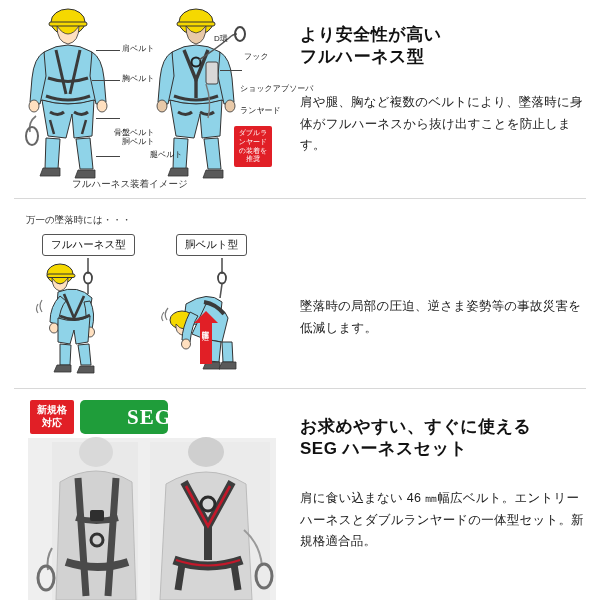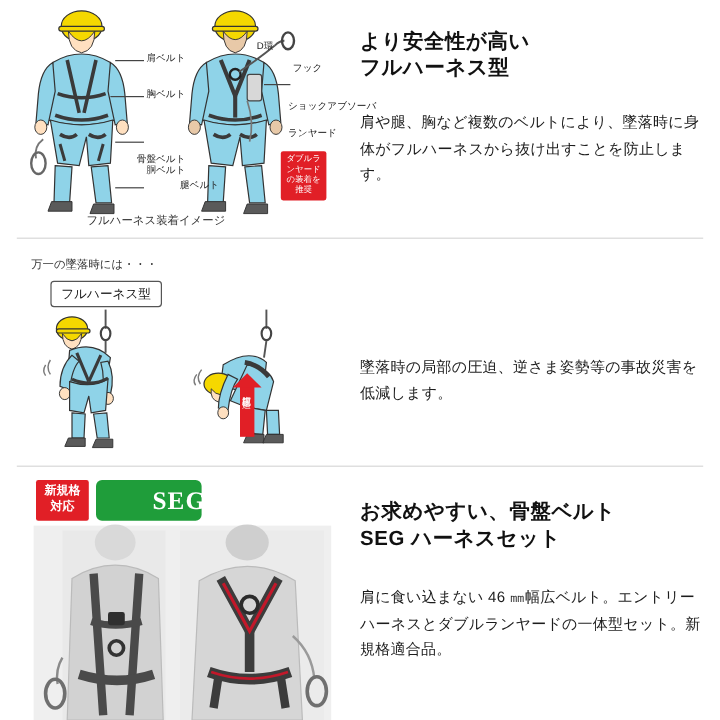--- a/index.html
+++ b/index.html
@@ -252,20 +252,21 @@
   </div>
 
   <div class="divider div1"></div>
 
   <div class="section sec2">
 
     <div class="illus">
       <div class="s2-top-note">万一の墜落時には・・・</div>
 
       <div class="pillbox" style="left:42px; top:34px;">フルハーネス型</div>
+      <div class="pillbox" style="left:176px; top:34px;">胴ベルト型</div>
 
       <svg width="290" height="190" viewBox="0 0 290 190" style="position:absolute;left:0;top:0;">
 
         <line x1="88" y1="58" x2="88" y2="74" stroke="#555" stroke-width="1.6"></line>
         <ellipse cx="88" cy="78" rx="4" ry="5.5" fill="none" stroke="#444" stroke-width="1.8"></ellipse>
         <path d="M88 84 l0 10" stroke="#555" stroke-width="1.6"></path>
 
         <ellipse cx="60" cy="74" rx="13" ry="10" fill="#f5d800" stroke="#333" stroke-width="1"></ellipse>
         <rect x="47" y="74" width="28" height="3.5" rx="2" fill="#f5d800" stroke="#333" stroke-width="1"></rect>
 
@@ -372,20 +373,20 @@
 
       <div class="badge-new">
         <span>新規格</span><br>
         <span>対応</span>
       </div>
       <div class="badge-seg">SEG</div>
     </div>
 
     <div class="copy">
       <div class="s3-head">
-        <div class="headline h1">お求めやすい、骨盤ベルト</div>
+        <div class="headline h1">お求めやすい、すぐに使える</div>
         <div class="headline h1">SEG ハーネスセット</div>
       </div>
       <div class="s3-body body-text">肩に食い込まない 46 ㎜幅広ベルト。エントリーハーネスとダブルランヤードの一体型セット。新規格適合品。</div>
     </div>
   </div>
 
 </div>
 
 </body></html>

